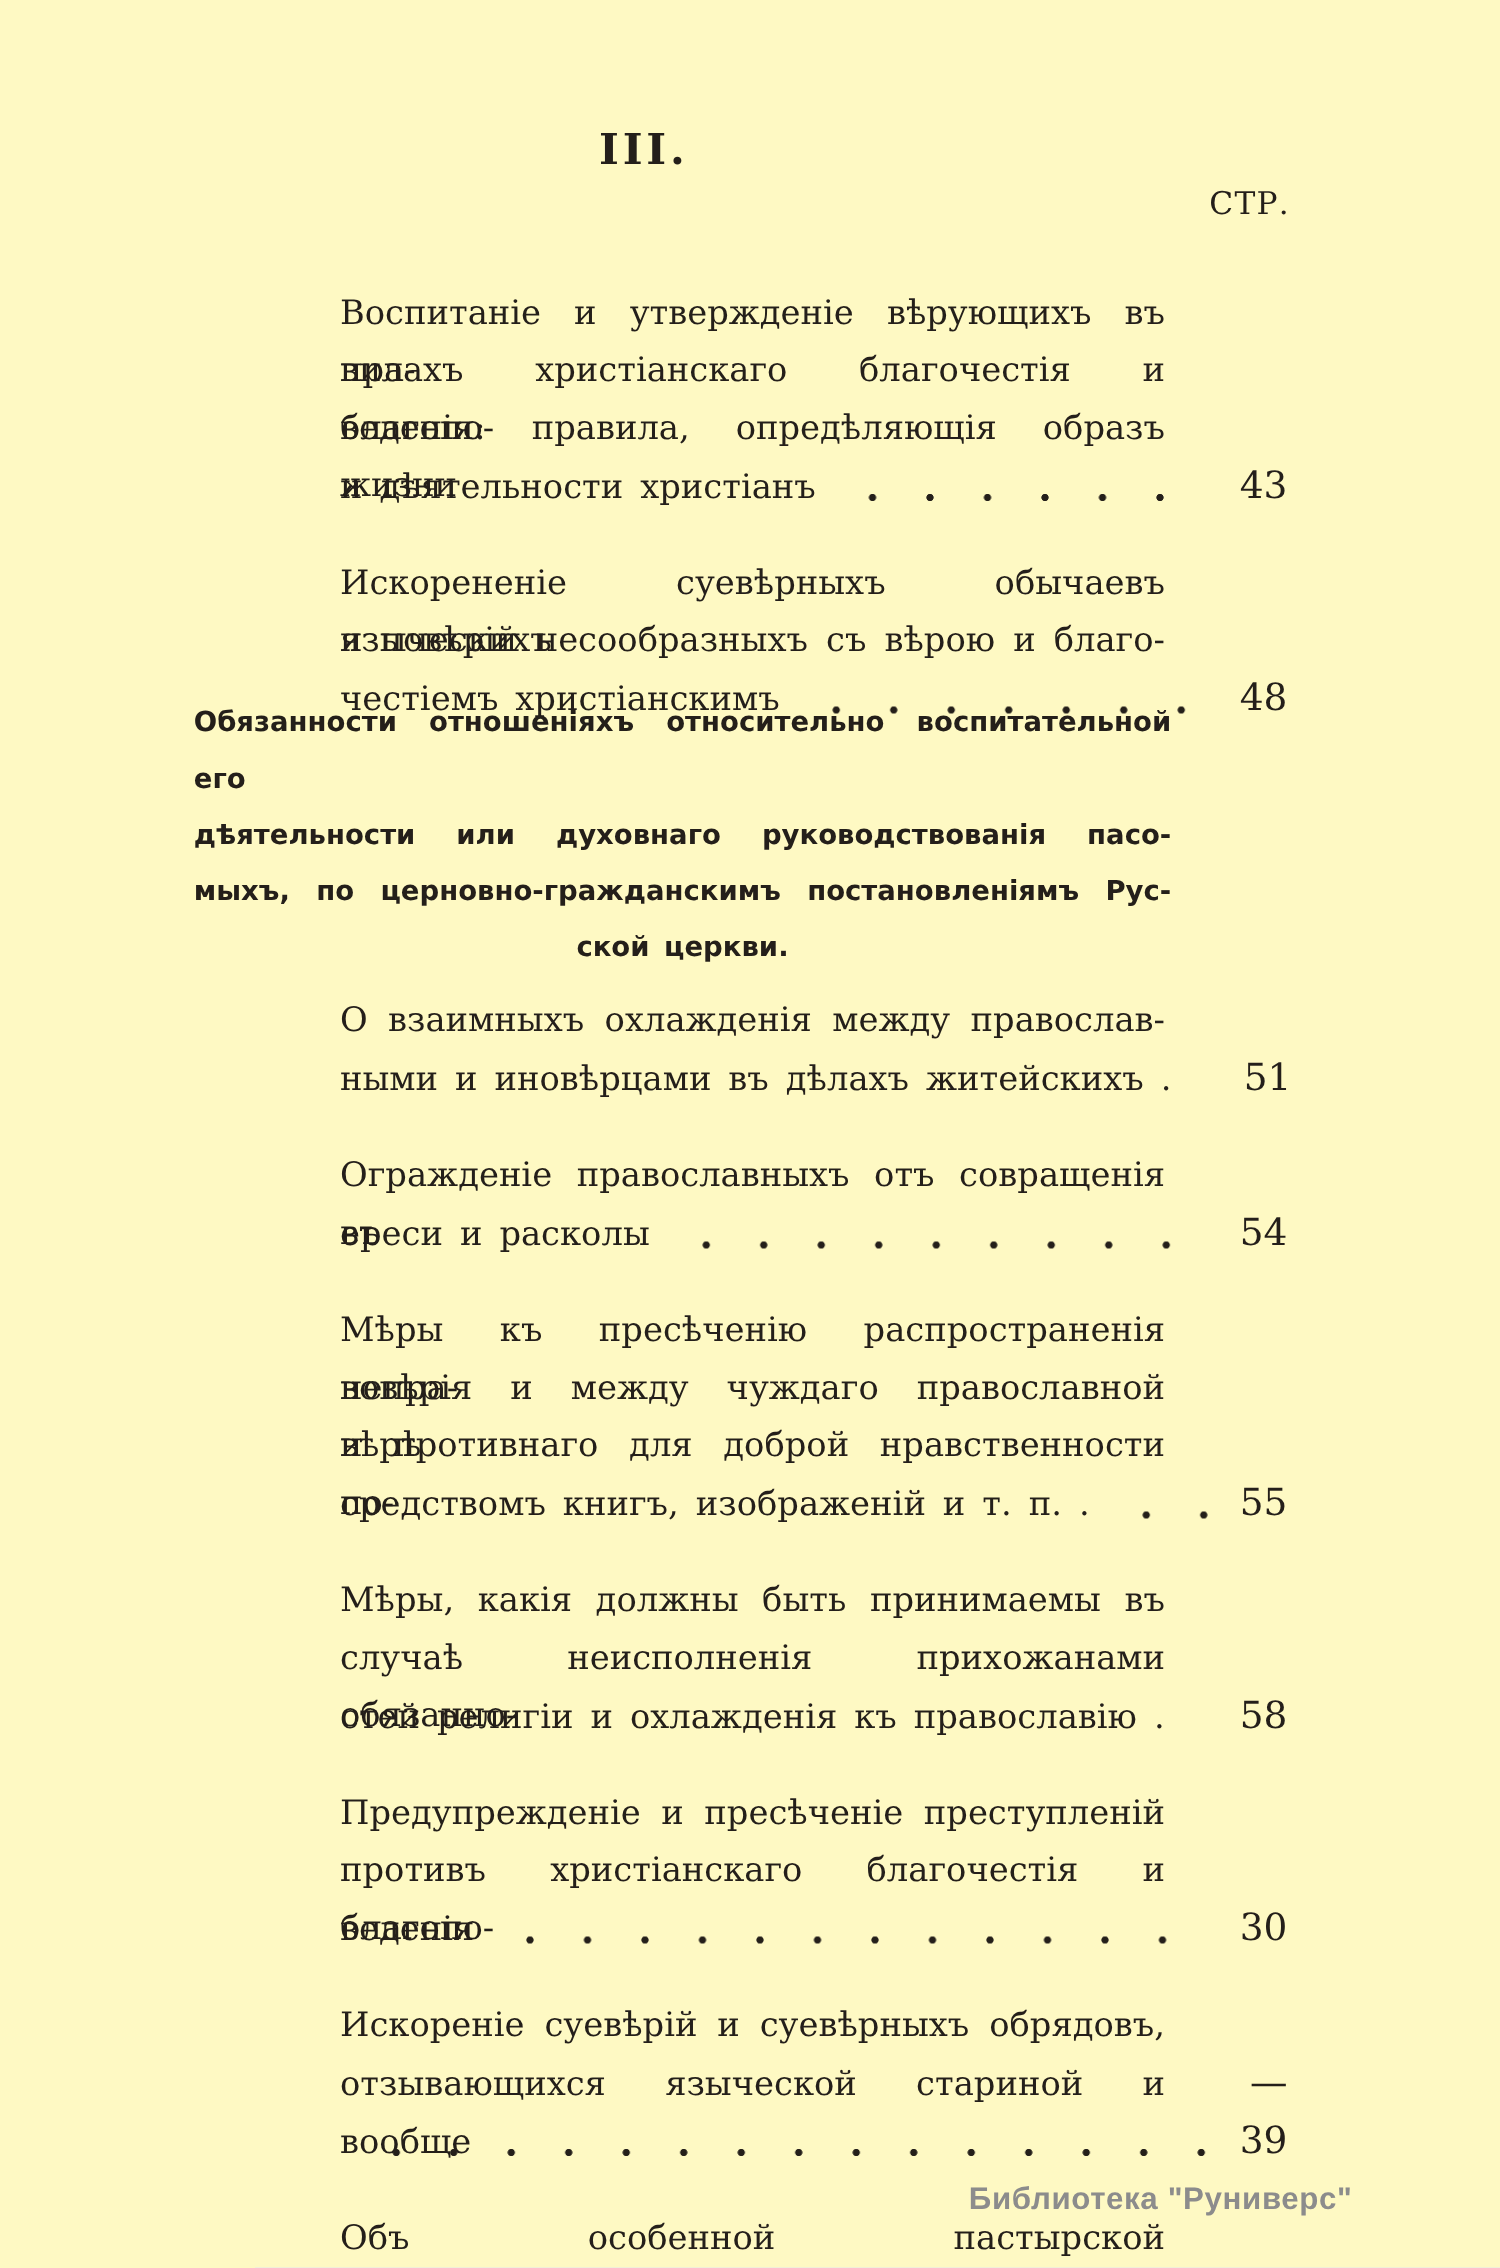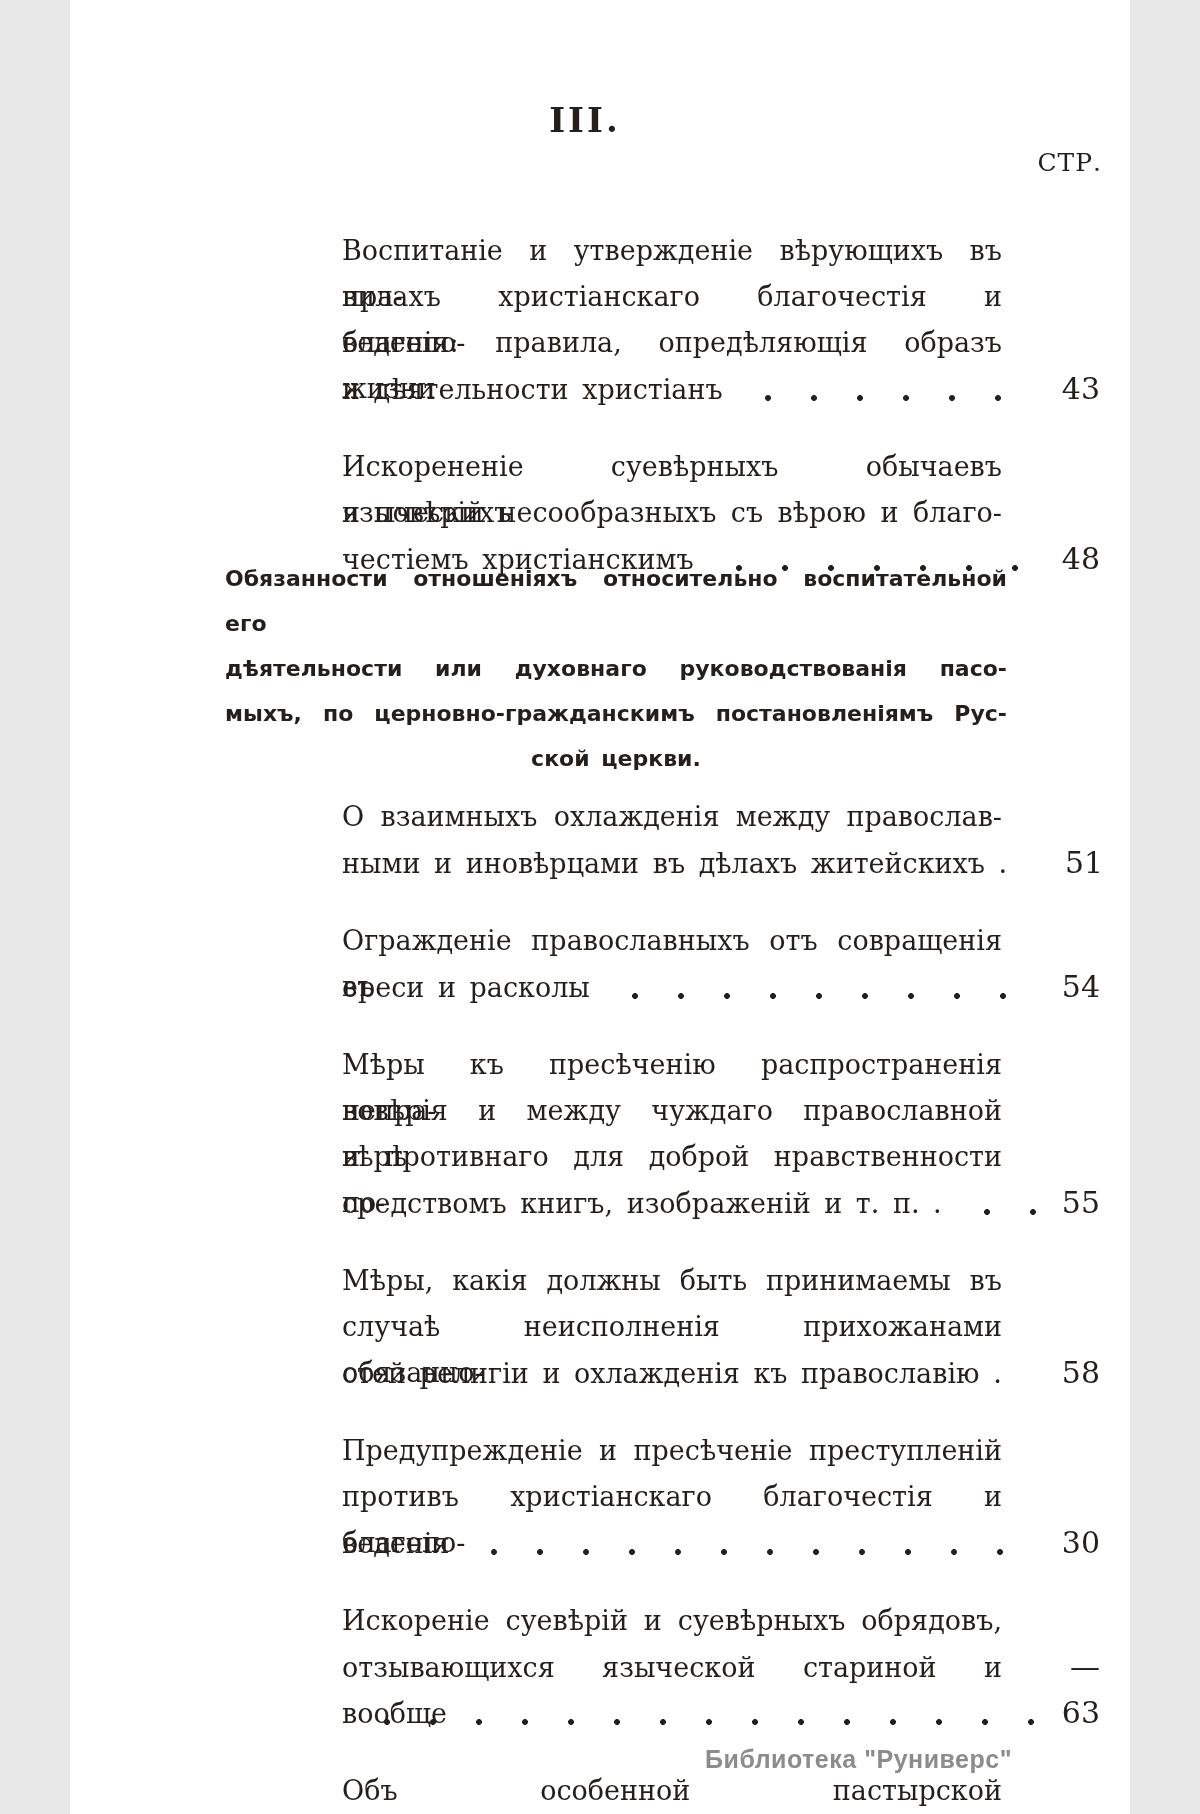--- a/index.html
+++ b/index.html
@@ -1,21 +1,21 @@
 <!DOCTYPE html>
 <html style="--ink: #241f1a; --wm: #8c8c8c;"><head>
 <meta charset="utf-8">
 <style>
   html,body { margin:0; padding:0; background:#e8e8e8; }
   .page {
     position: relative;
-    width: 1060px;
+    width: 1200px;
     height: 1814px;
     margin: 0 auto;
-    background: #ffffff;
+    background: #fef9c3;
     color: var(--ink, #241f1a);
     font-family: "DejaVu Serif", serif;
     overflow: hidden;
   }
   .folio {
     position: absolute;
     top: 100px; left: 470px;
     width: 90px;
     text-align: center;
     font-size: 34px;
@@ -233,21 +233,21 @@
           <span class="gap"></span>
           <span class="pg"></span>
         </div>
         <div class="row">
           <span class="txt just">отзывающихся языческой стариной и вообще</span>
           <span class="gap"></span>
           <span class="pg">—</span>
         </div>
         <div class="row">
           <span class="dots"></span>
-          <span class="pg">63</span>
+          <span class="pg">39</span>
         </div>
       </div>
       <div class="entry">
         <div class="row">
           <span class="txt just">Объ особенной пастырской попечительности</span>
           <span class="gap"></span>
           <span class="pg"></span>
         </div>
         <div class="row">
           <span class="txt">относительно новокрещенныхъ</span>

